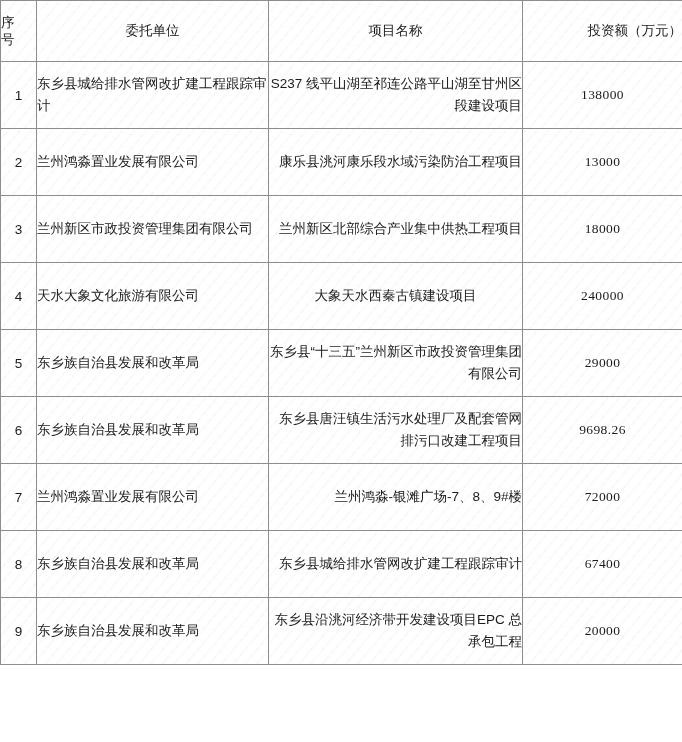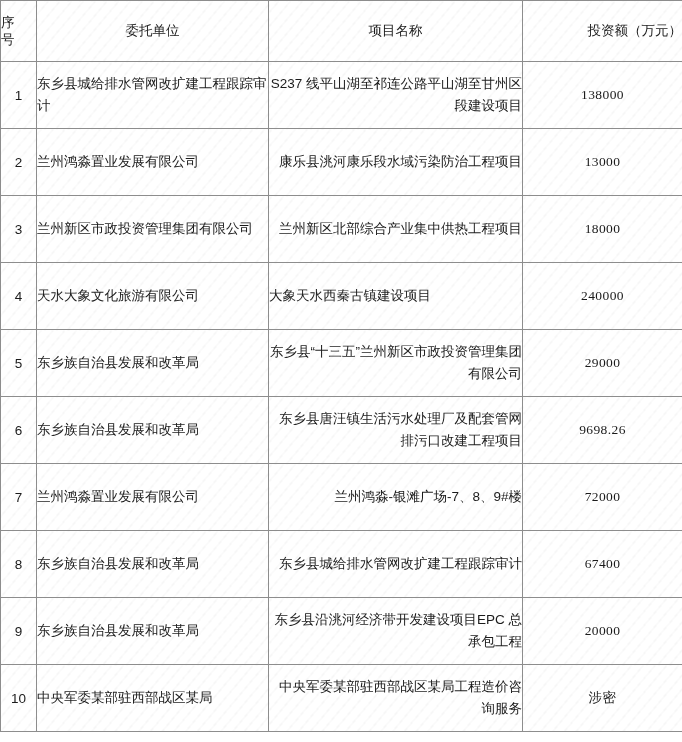--- a/index.html
+++ b/index.html
@@ -71,21 +71,21 @@
     text-align: left;
     padding: 4px 2px 4px 8px;
     line-height: 22px;
   }
   td.proj {
     text-align: right;
     padding: 4px 6px 4px 8px;
     line-height: 22px;
   }
   td.proj.center {
-    text-align: left;
+    text-align: center;
   }
   td.amt {
     text-align: center;
     letter-spacing: 0.4px;
     font-family: Liberation Serif, serif;
   }
 </style>
 </head>
 <body>
 
@@ -156,21 +156,15 @@
           <td class="unit">东乡族自治县发展和改革局</td>
           <td class="proj">东乡县城给排水管网改扩建工程跟踪审计</td>
           <td class="amt">67400</td>
         </tr>
         <tr>
           <td class="idx">9</td>
           <td class="unit">东乡族自治县发展和改革局</td>
           <td class="proj">东乡县沿洮河经济带开发建设项目EPC 总承包工程</td>
           <td class="amt">20000</td>
         </tr>
-        <tr>
-          <td class="idx">10</td>
-          <td class="unit">中央军委某部驻西部战区某局</td>
-          <td class="proj">中央军委某部驻西部战区某局工程造价咨询服务</td>
-          <td class="amt">涉密</td>
-        </tr>
       </tbody>
   </table>
 </div>
 
 </body></html>

